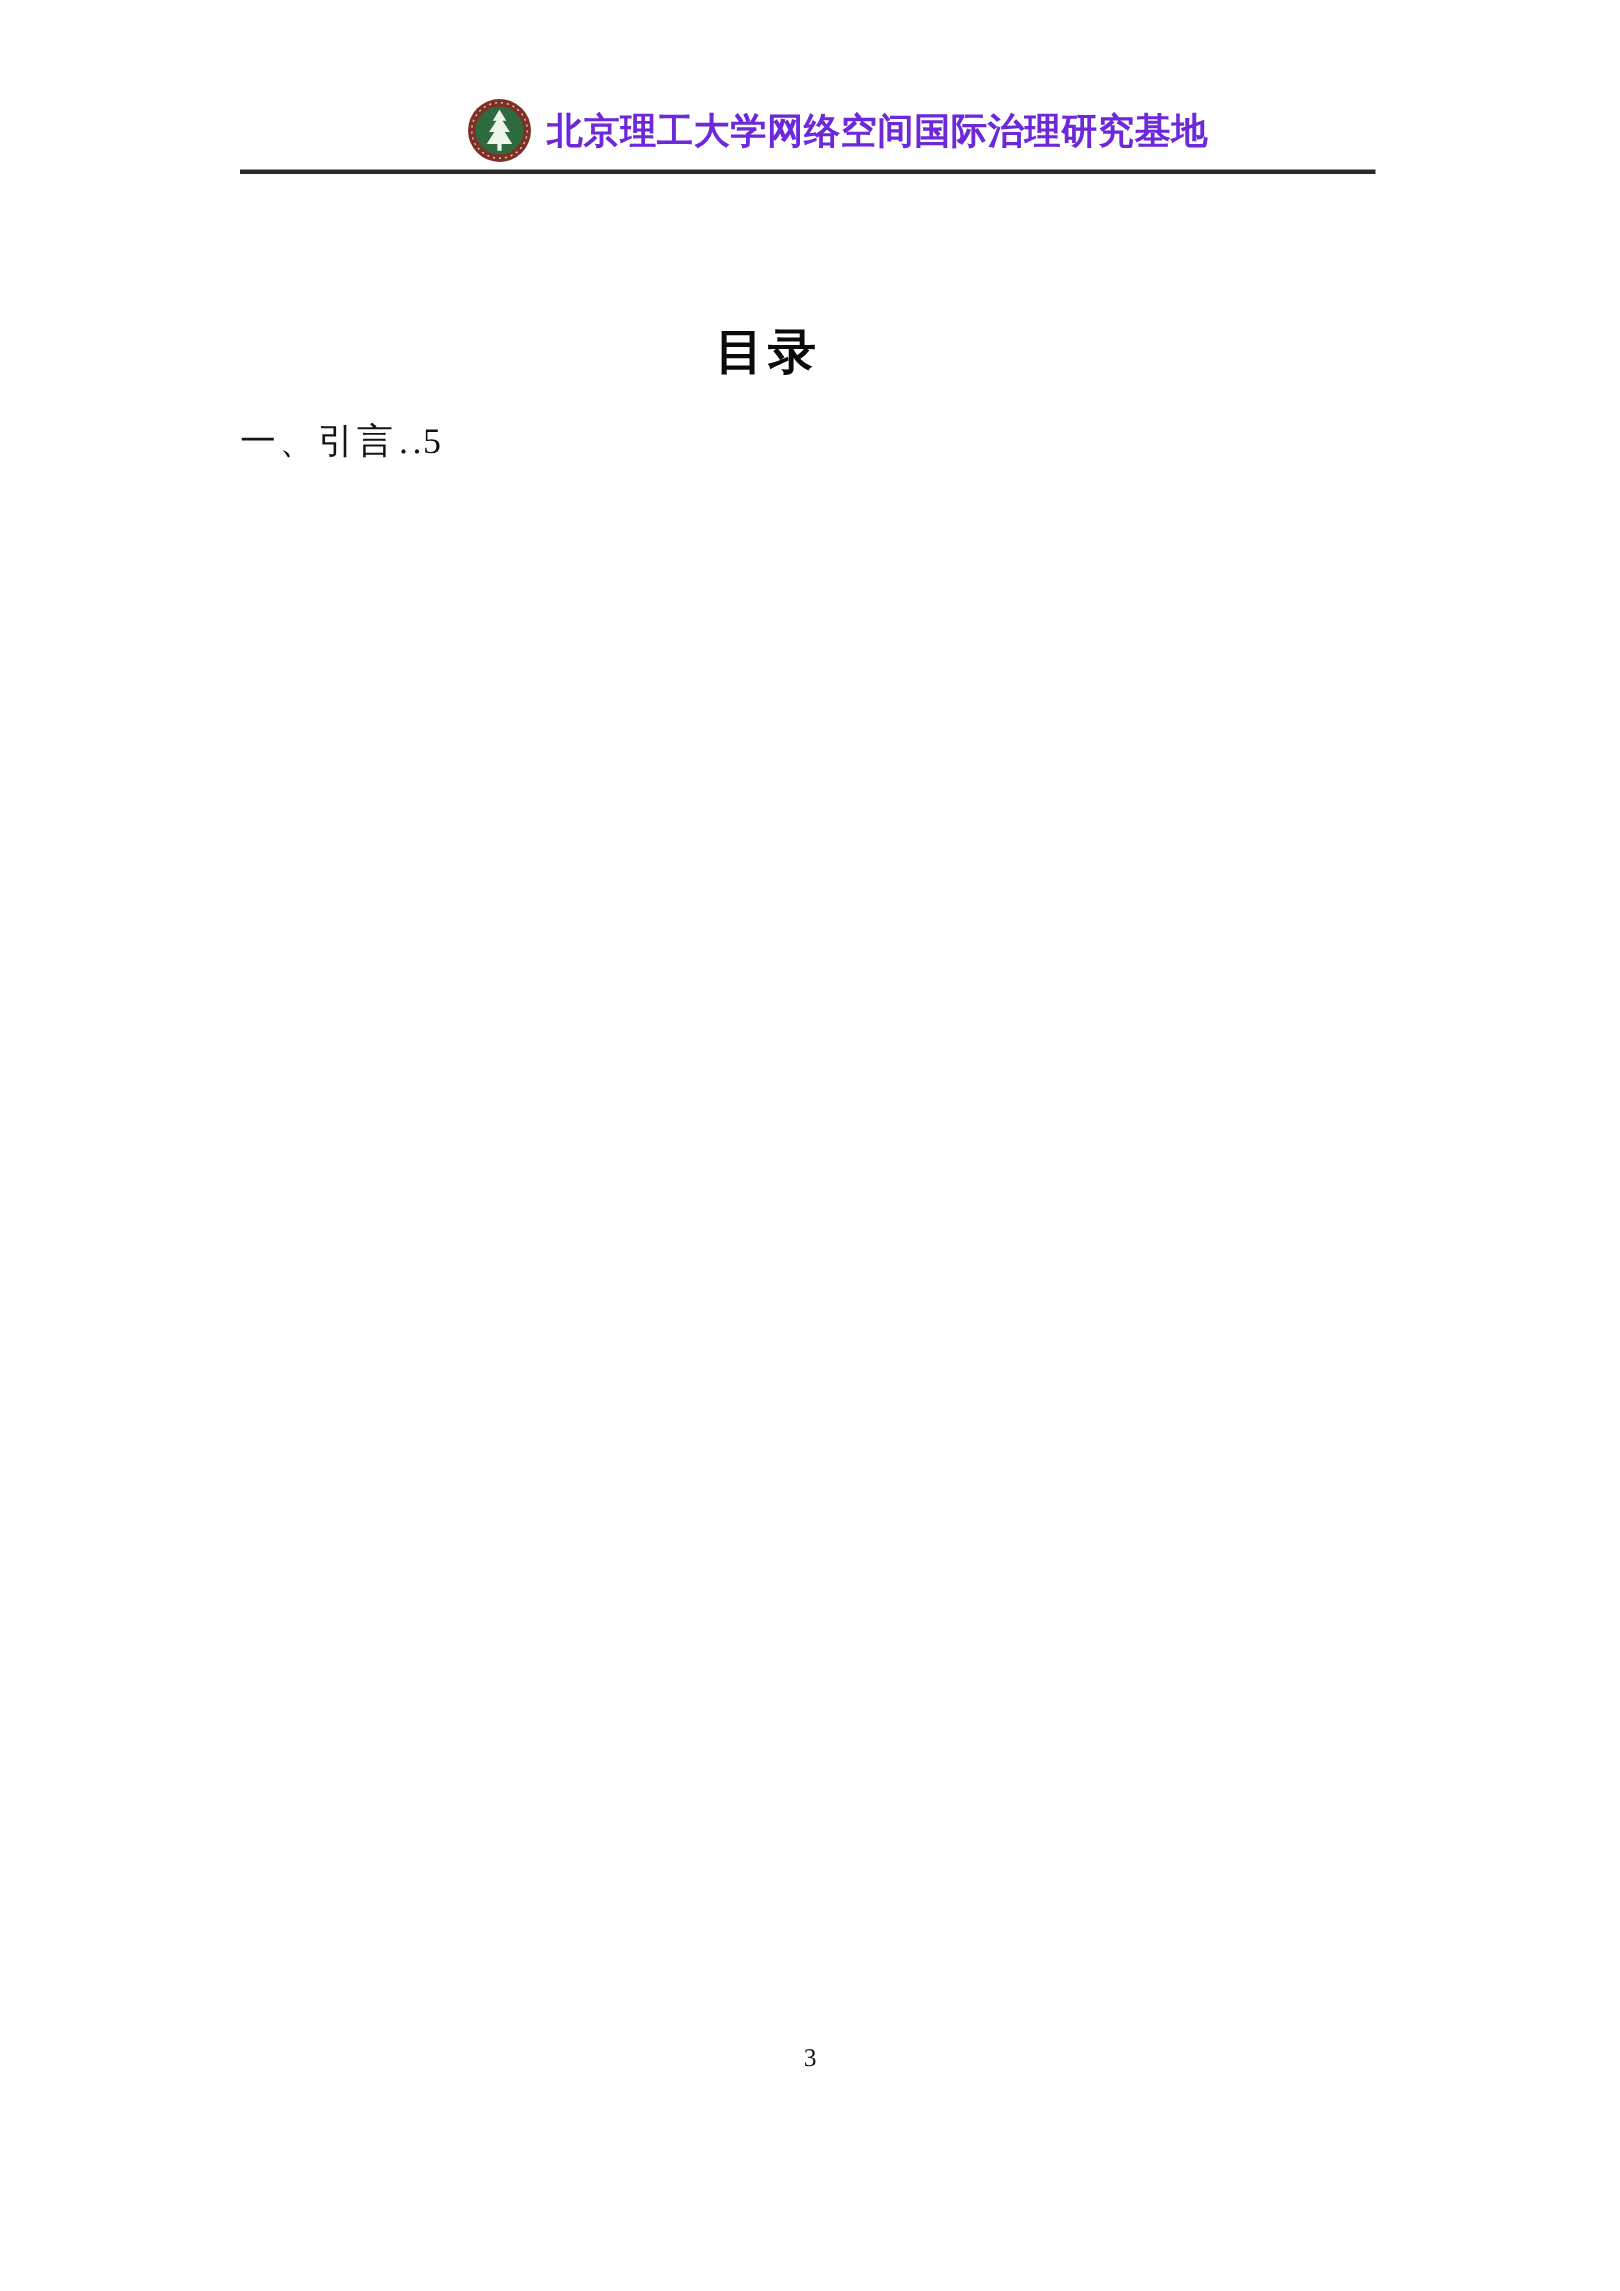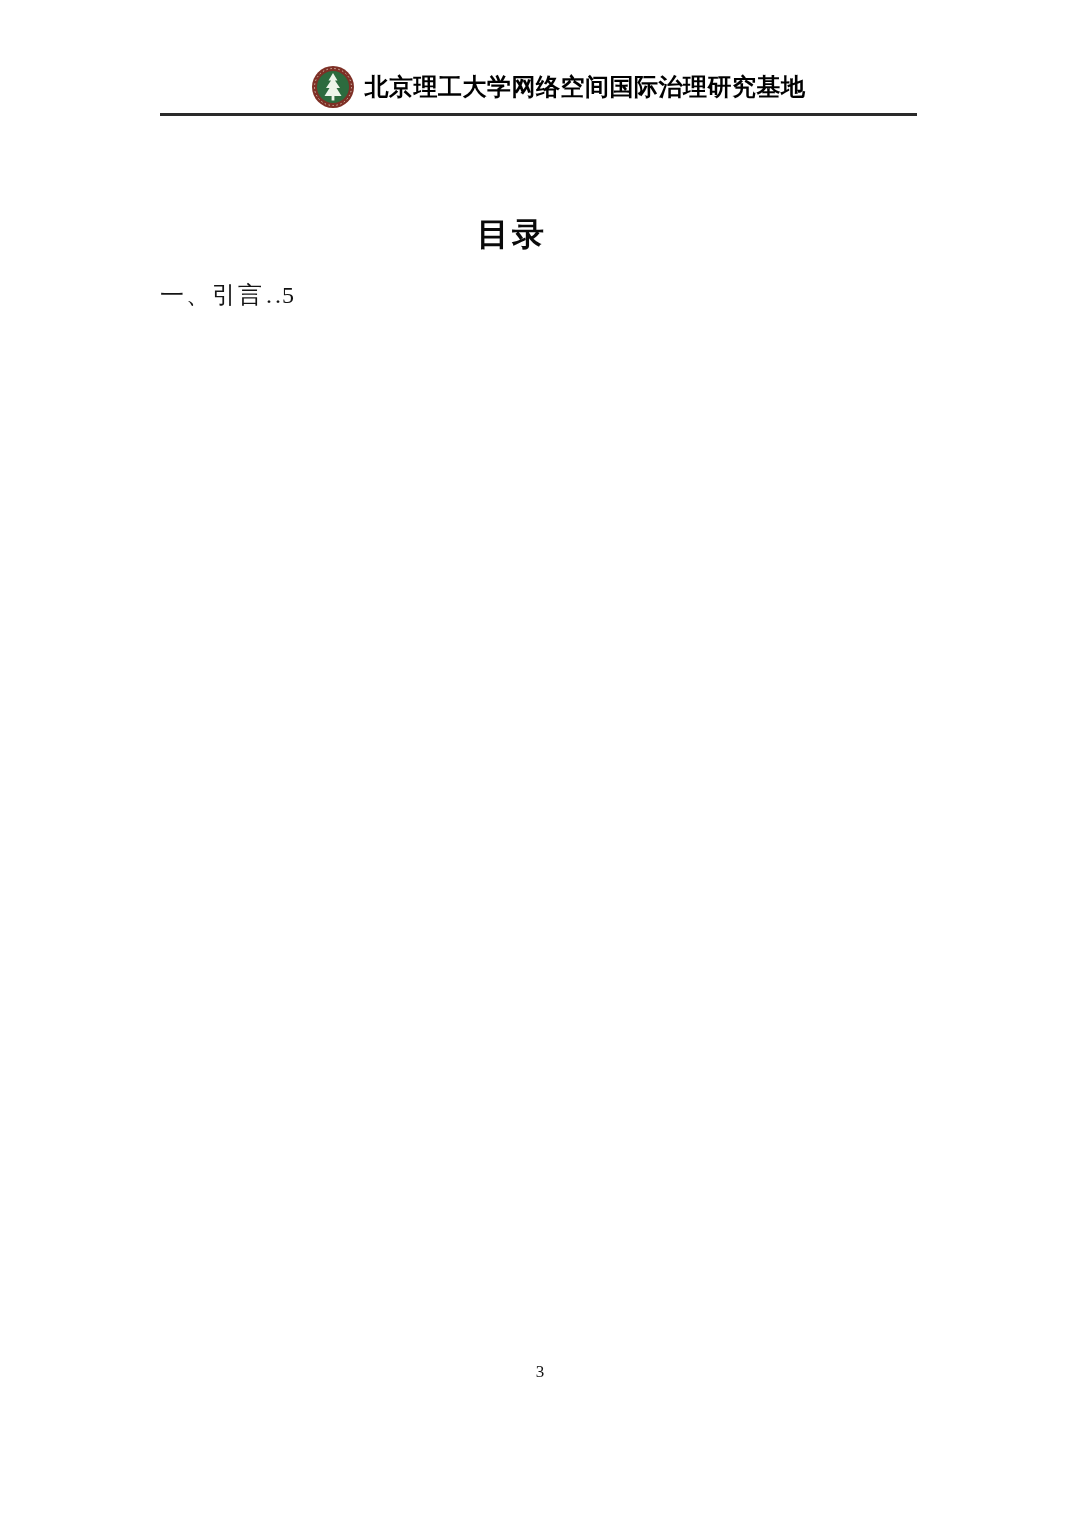--- a/index.html
+++ b/index.html
@@ -23,21 +23,21 @@
     gap: 10px;
     transform: translateX(18px);
     height: 46px;
   }
   .brand svg { width: 44px; height: 44px; flex: 0 0 auto; }
   .org-name {
     font-family: "Liberation Sans", "DejaVu Sans", sans-serif;
     font-weight: bold;
     font-size: 24px;
     letter-spacing: 0.5px;
-    color: #000000;
+    color: #6d28d9;
     white-space: nowrap;
   }
   .header-rule {
     margin: 3px 163px 0 160px;
     border: 0;
     border-top: 3px solid #2a2a2a;
     height: 0;
   }
 
   

